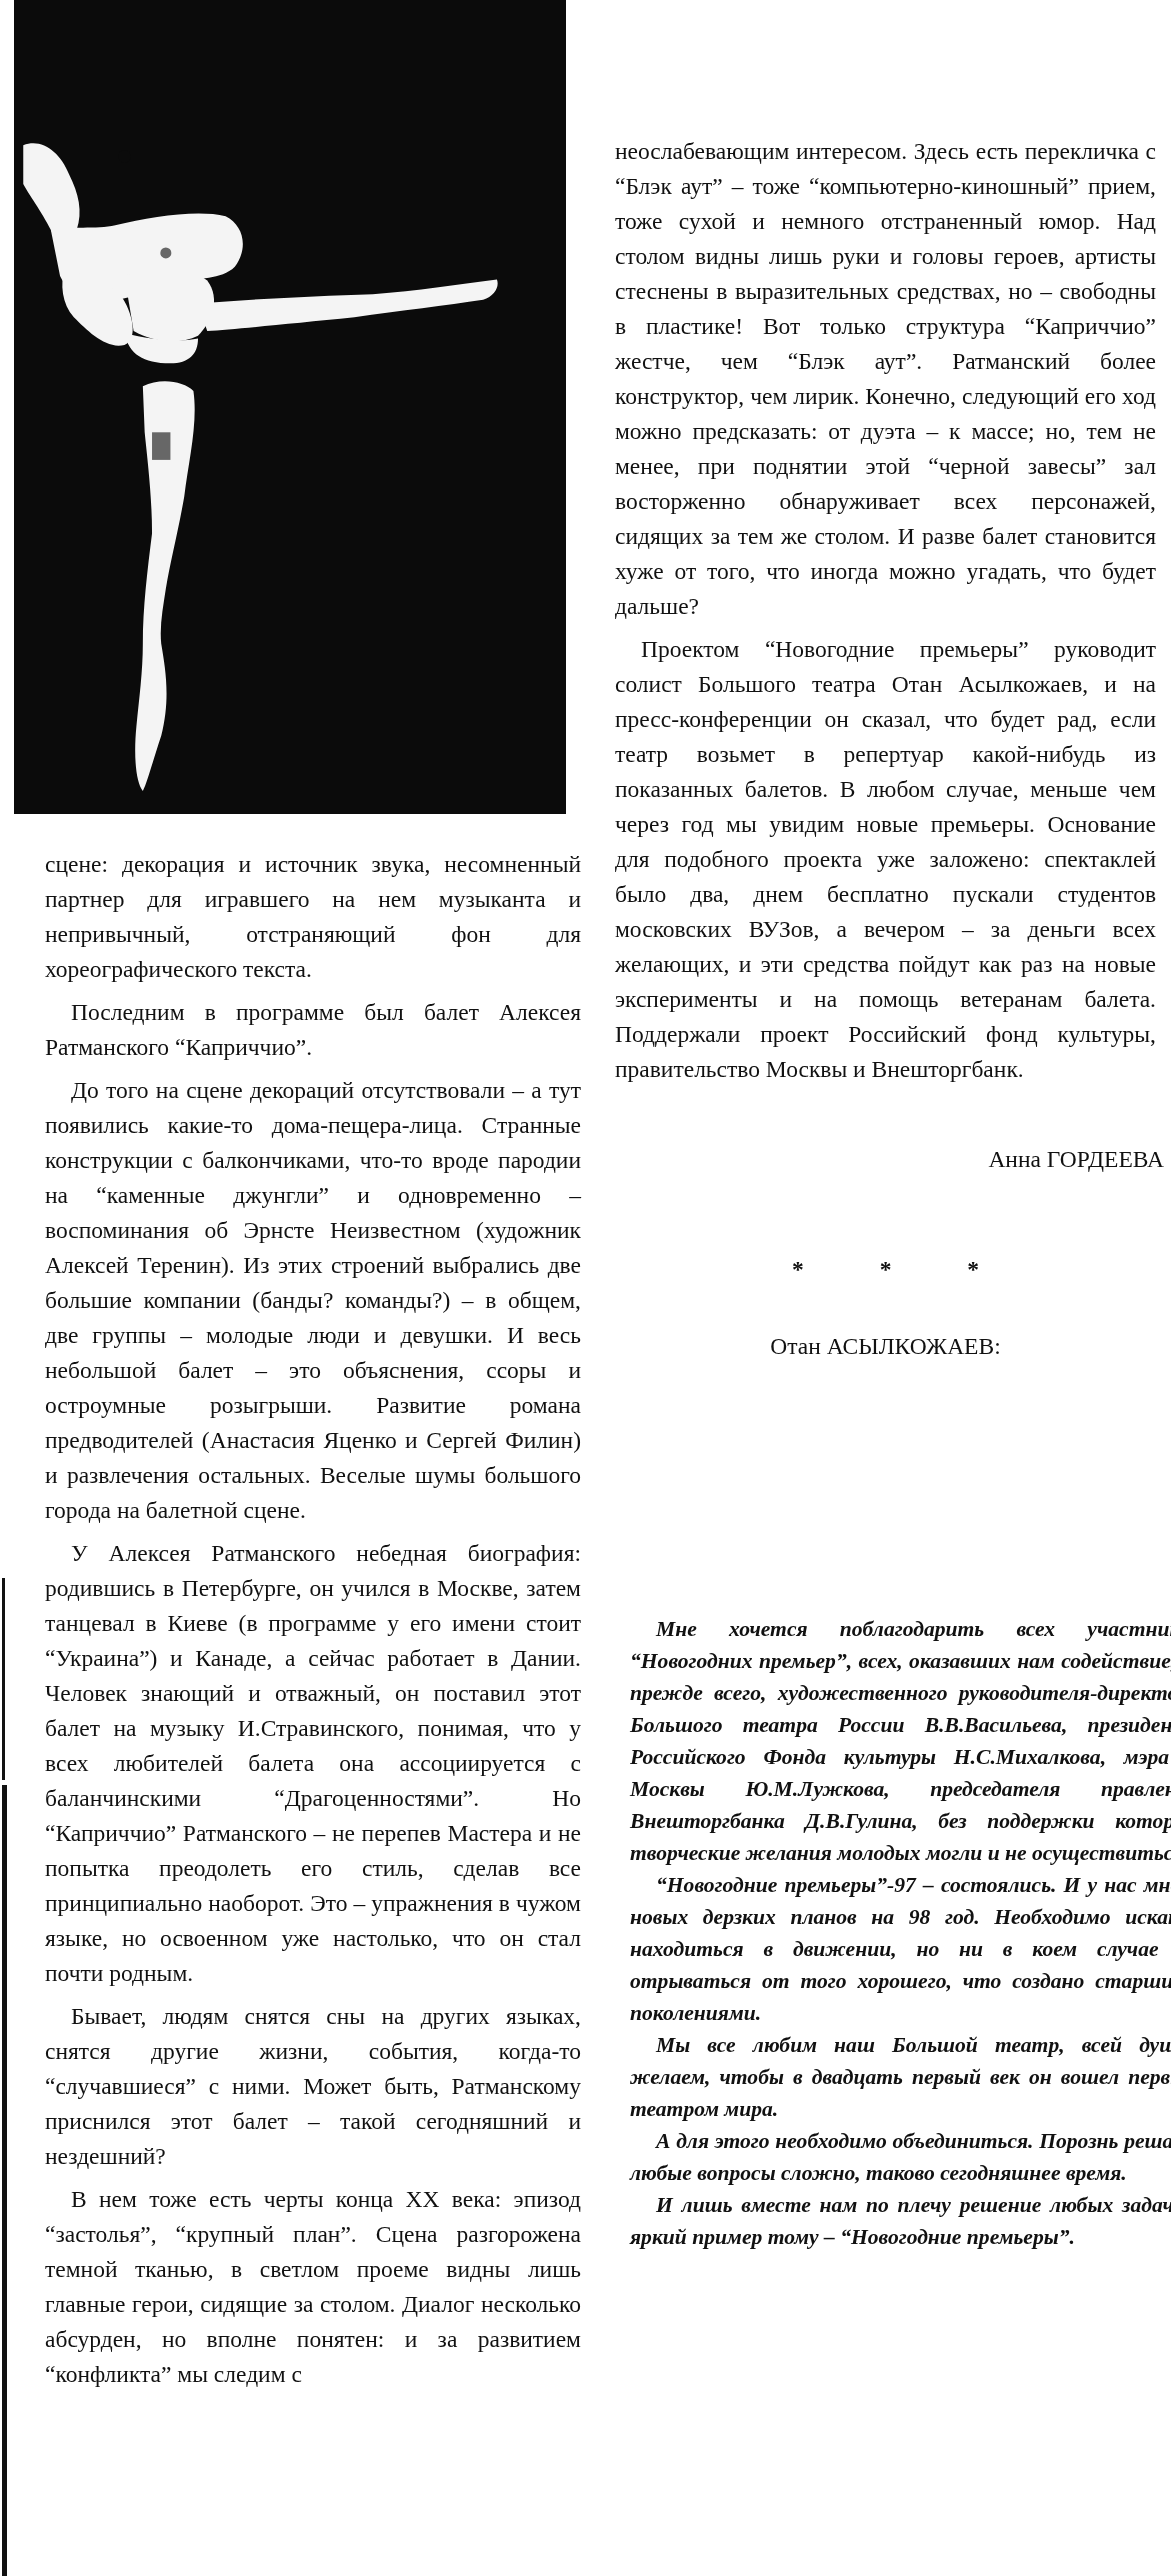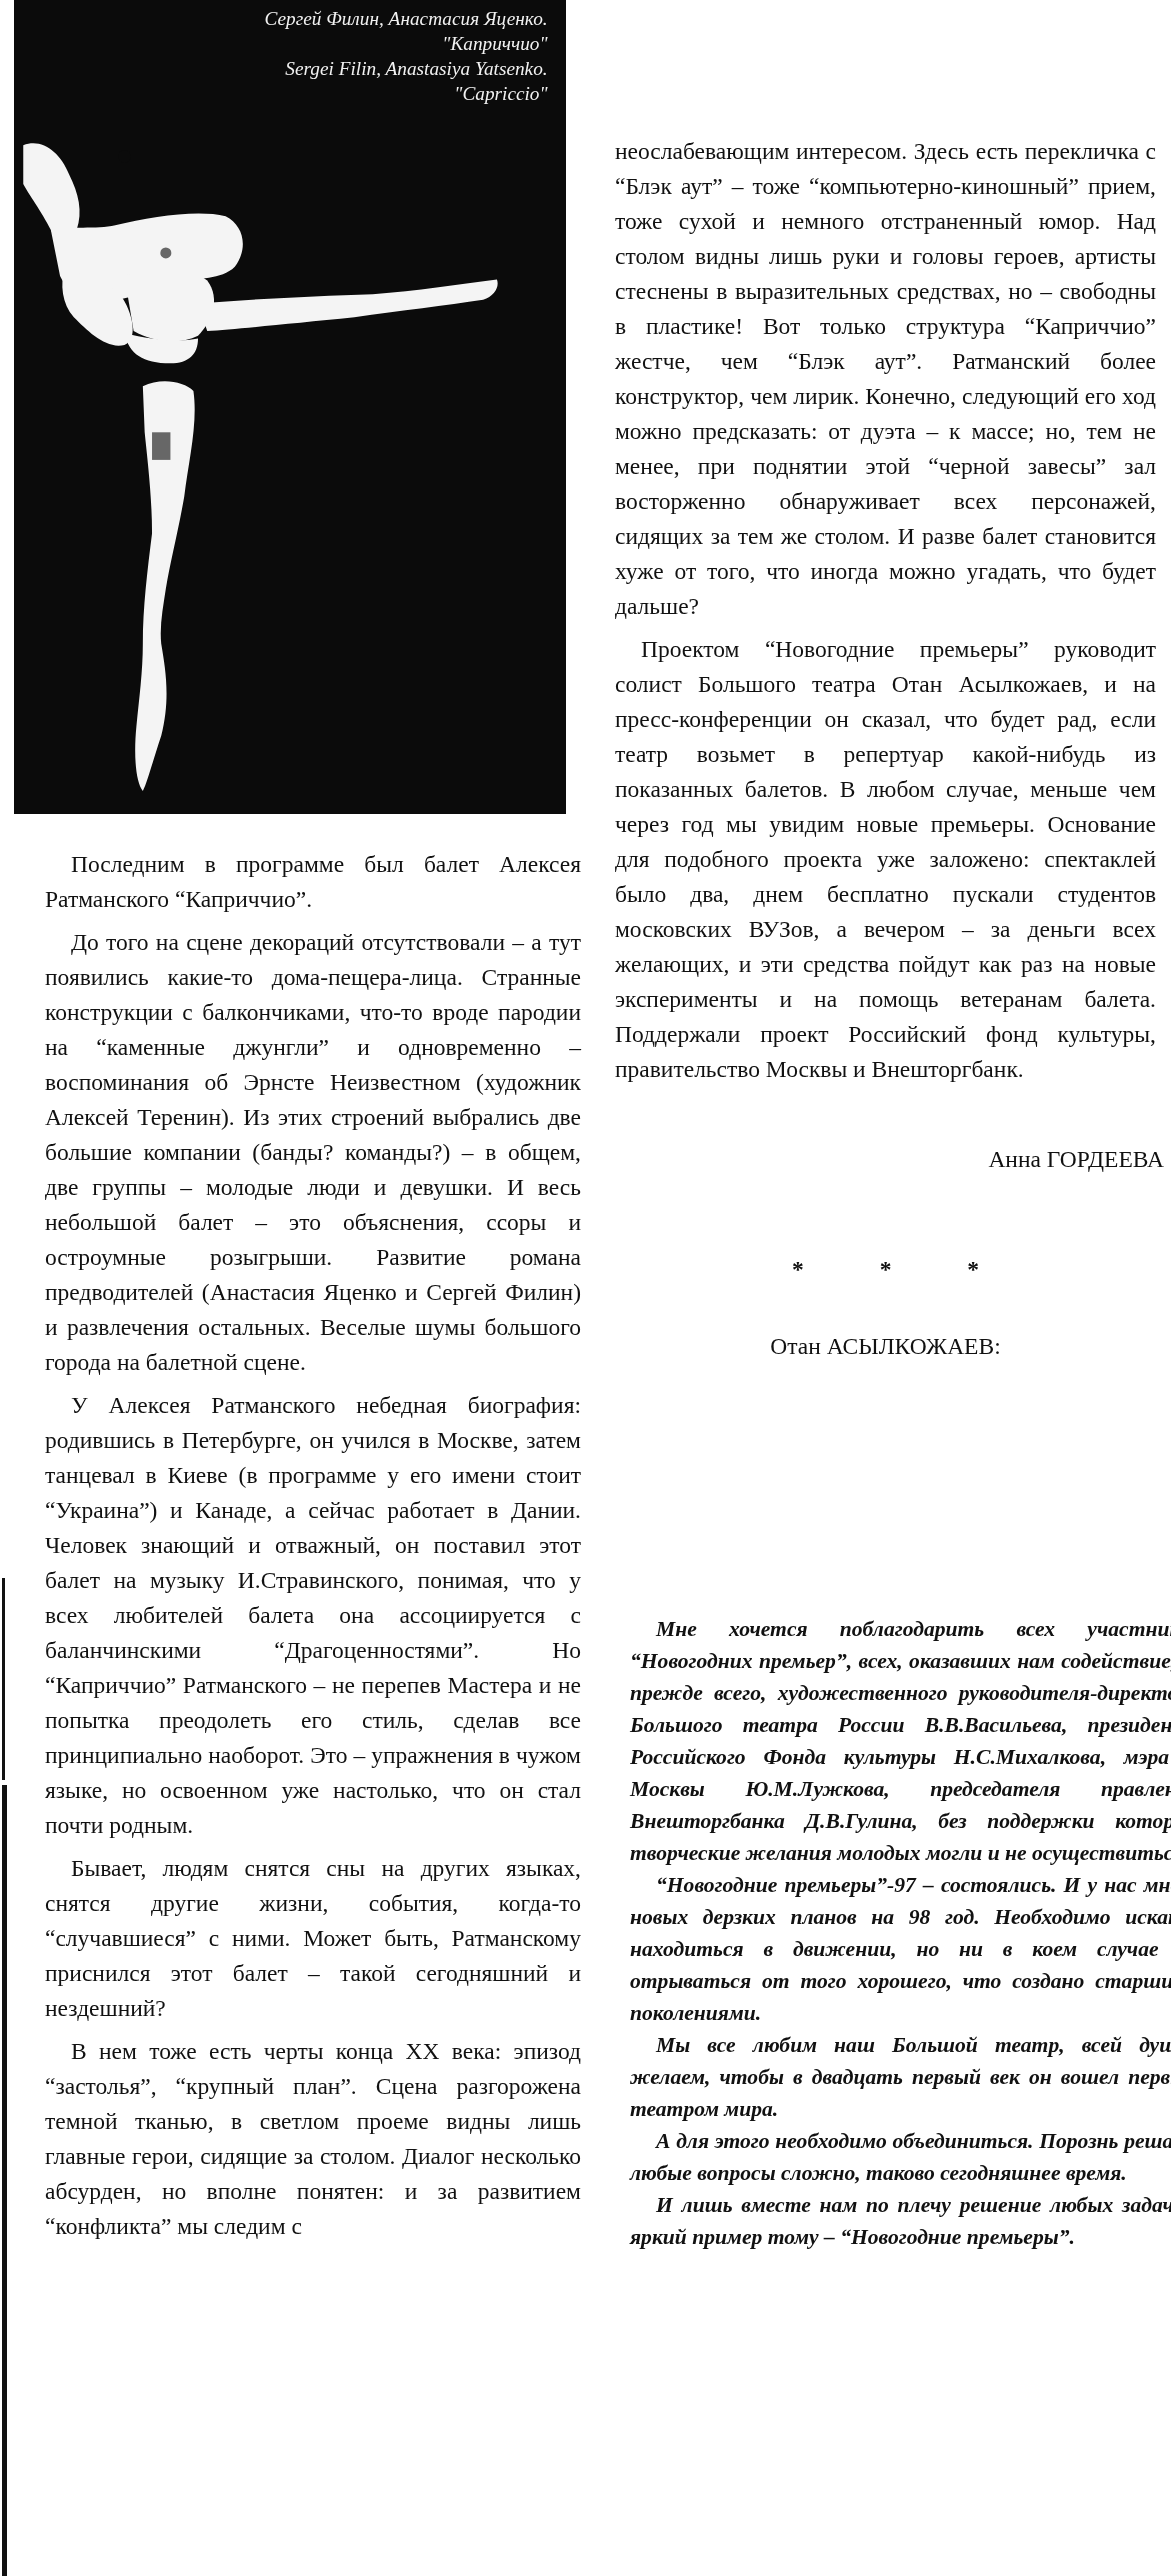--- a/index.html
+++ b/index.html
@@ -64,29 +64,24 @@
         <path d="M120 362 C 150 370 180 372 200 368 C 200 385 190 395 170 395 C 140 395 125 385 120 362 Z"></path>
 
         <path d="M140 420 C 160 410 185 415 195 425 C 200 460 190 500 185 540 C 178 580 170 610 165 640 C 162 660 158 680 160 700 C 165 730 170 760 160 800 C 150 830 145 850 140 860 C 132 850 130 820 133 790 C 136 760 140 730 140 700 C 140 660 145 620 150 580 C 150 540 145 500 142 470 Z"></path>
       </g>
       <g fill="#0b0b0b" opacity="0.6">
         <circle cx="120" cy="170" r="7"></circle>
         <circle cx="165" cy="275" r="6"></circle>
         <rect x="150" y="470" width="20" height="30"></rect>
       </g>
     </svg>
-    <div class="caption">
-      <div>Сергей Филин, Анастасия Яценко.</div>
-      <div>"Каприччио"</div>
-      <div>Sergei Filin, Anastasiya Yatsenko.</div>
-      <div>"Capriccio"</div>
-    </div>
   </div>
 
   <div class="col col-left">
+    <p>сцене: декорация и источник звука, несомненный партнер для игравшего на нем музыканта и непривычный, отстраняющий фон для хореографического текста.</p>
     <p class="ind">Последним в программе был балет Алексея Ратманского “Каприччио”.</p>
     <p class="ind">До того на сцене декораций отсутствовали – а тут появились какие-то дома-пещера-лица. Странные конструкции с балкончиками, что-то вроде пародии на “каменные джунгли” и одновременно – воспоминания об Эрнсте Неизвестном (художник Алексей Теренин). Из этих строений выбрались две большие компании (банды? команды?) – в общем, две группы – молодые люди и девушки. И весь небольшой балет – это объяснения, ссоры и остроумные розыгрыши. Развитие романа предводителей (Анастасия Яценко и Сергей Филин) и развлечения остальных. Веселые шумы большого города на балетной сцене.</p>
     <p class="ind">У Алексея Ратманского небедная биография: родившись в Петербурге, он учился в Москве, затем танцевал в Киеве (в программе у его имени стоит “Украина”) и Канаде, а сейчас работает в Дании. Человек знающий и отважный, он поставил этот балет на музыку И.Стравинского, понимая, что у всех любителей балета она ассоциируется с баланчинскими “Драгоценностями”. Но “Каприччио” Ратманского – не перепев Мастера и не попытка преодолеть его стиль, сделав все принципиально наоборот. Это – упражнения в чужом языке, но освоенном уже настолько, что он стал почти родным.</p>
     <p class="ind">Бывает, людям снятся сны на других языках, снятся другие жизни, события, когда-то “случавшиеся” с ними. Может быть, Ратманскому приснился этот балет – такой сегодняшний и нездешний?</p>
     <p class="ind">В нем тоже есть черты конца XX века: эпизод “застолья”, “крупный план”. Сцена разгорожена темной тканью, в светлом проеме видны лишь главные герои, сидящие за столом. Диалог несколько абсурден, но вполне понятен: и за развитием “конфликта” мы следим с</p>
   </div>
 
   <div class="col col-right">
     <p>неослабевающим интересом. Здесь есть перекличка с “Блэк аут” – тоже “компьютерно-киношный” прием, тоже сухой и немного отстраненный юмор. Над столом видны лишь руки и головы героев, артисты стеснены в выразительных средствах, но – свободны в пластике! Вот только структура “Каприччио” жестче, чем “Блэк аут”. Ратманский более конструктор, чем лирик. Конечно, следующий его ход можно предсказать: от дуэта – к массе; но, тем не менее, при поднятии этой “черной завесы” зал восторженно обнаруживает всех персонажей, сидящих за тем же столом. И разве балет становится хуже от того, что иногда можно угадать, что будет дальше?</p>
     <p class="ind">Проектом “Новогодние премьеры” руководит солист Большого театра Отан Асылкожаев, и на пресс-конференции он сказал, что будет рад, если театр возьмет в репертуар какой-нибудь из показанных балетов. В любом случае, меньше чем через год мы увидим новые премьеры. Основание для подобного проекта уже заложено: спектаклей было два, днем бесплатно пускали студентов московских ВУЗов, а вечером – за деньги всех желающих, и эти средства пойдут как раз на новые эксперименты и на помощь ветеранам балета. Поддержали проект Российский фонд культуры, правительство Москвы и Внешторгбанк.</p>

